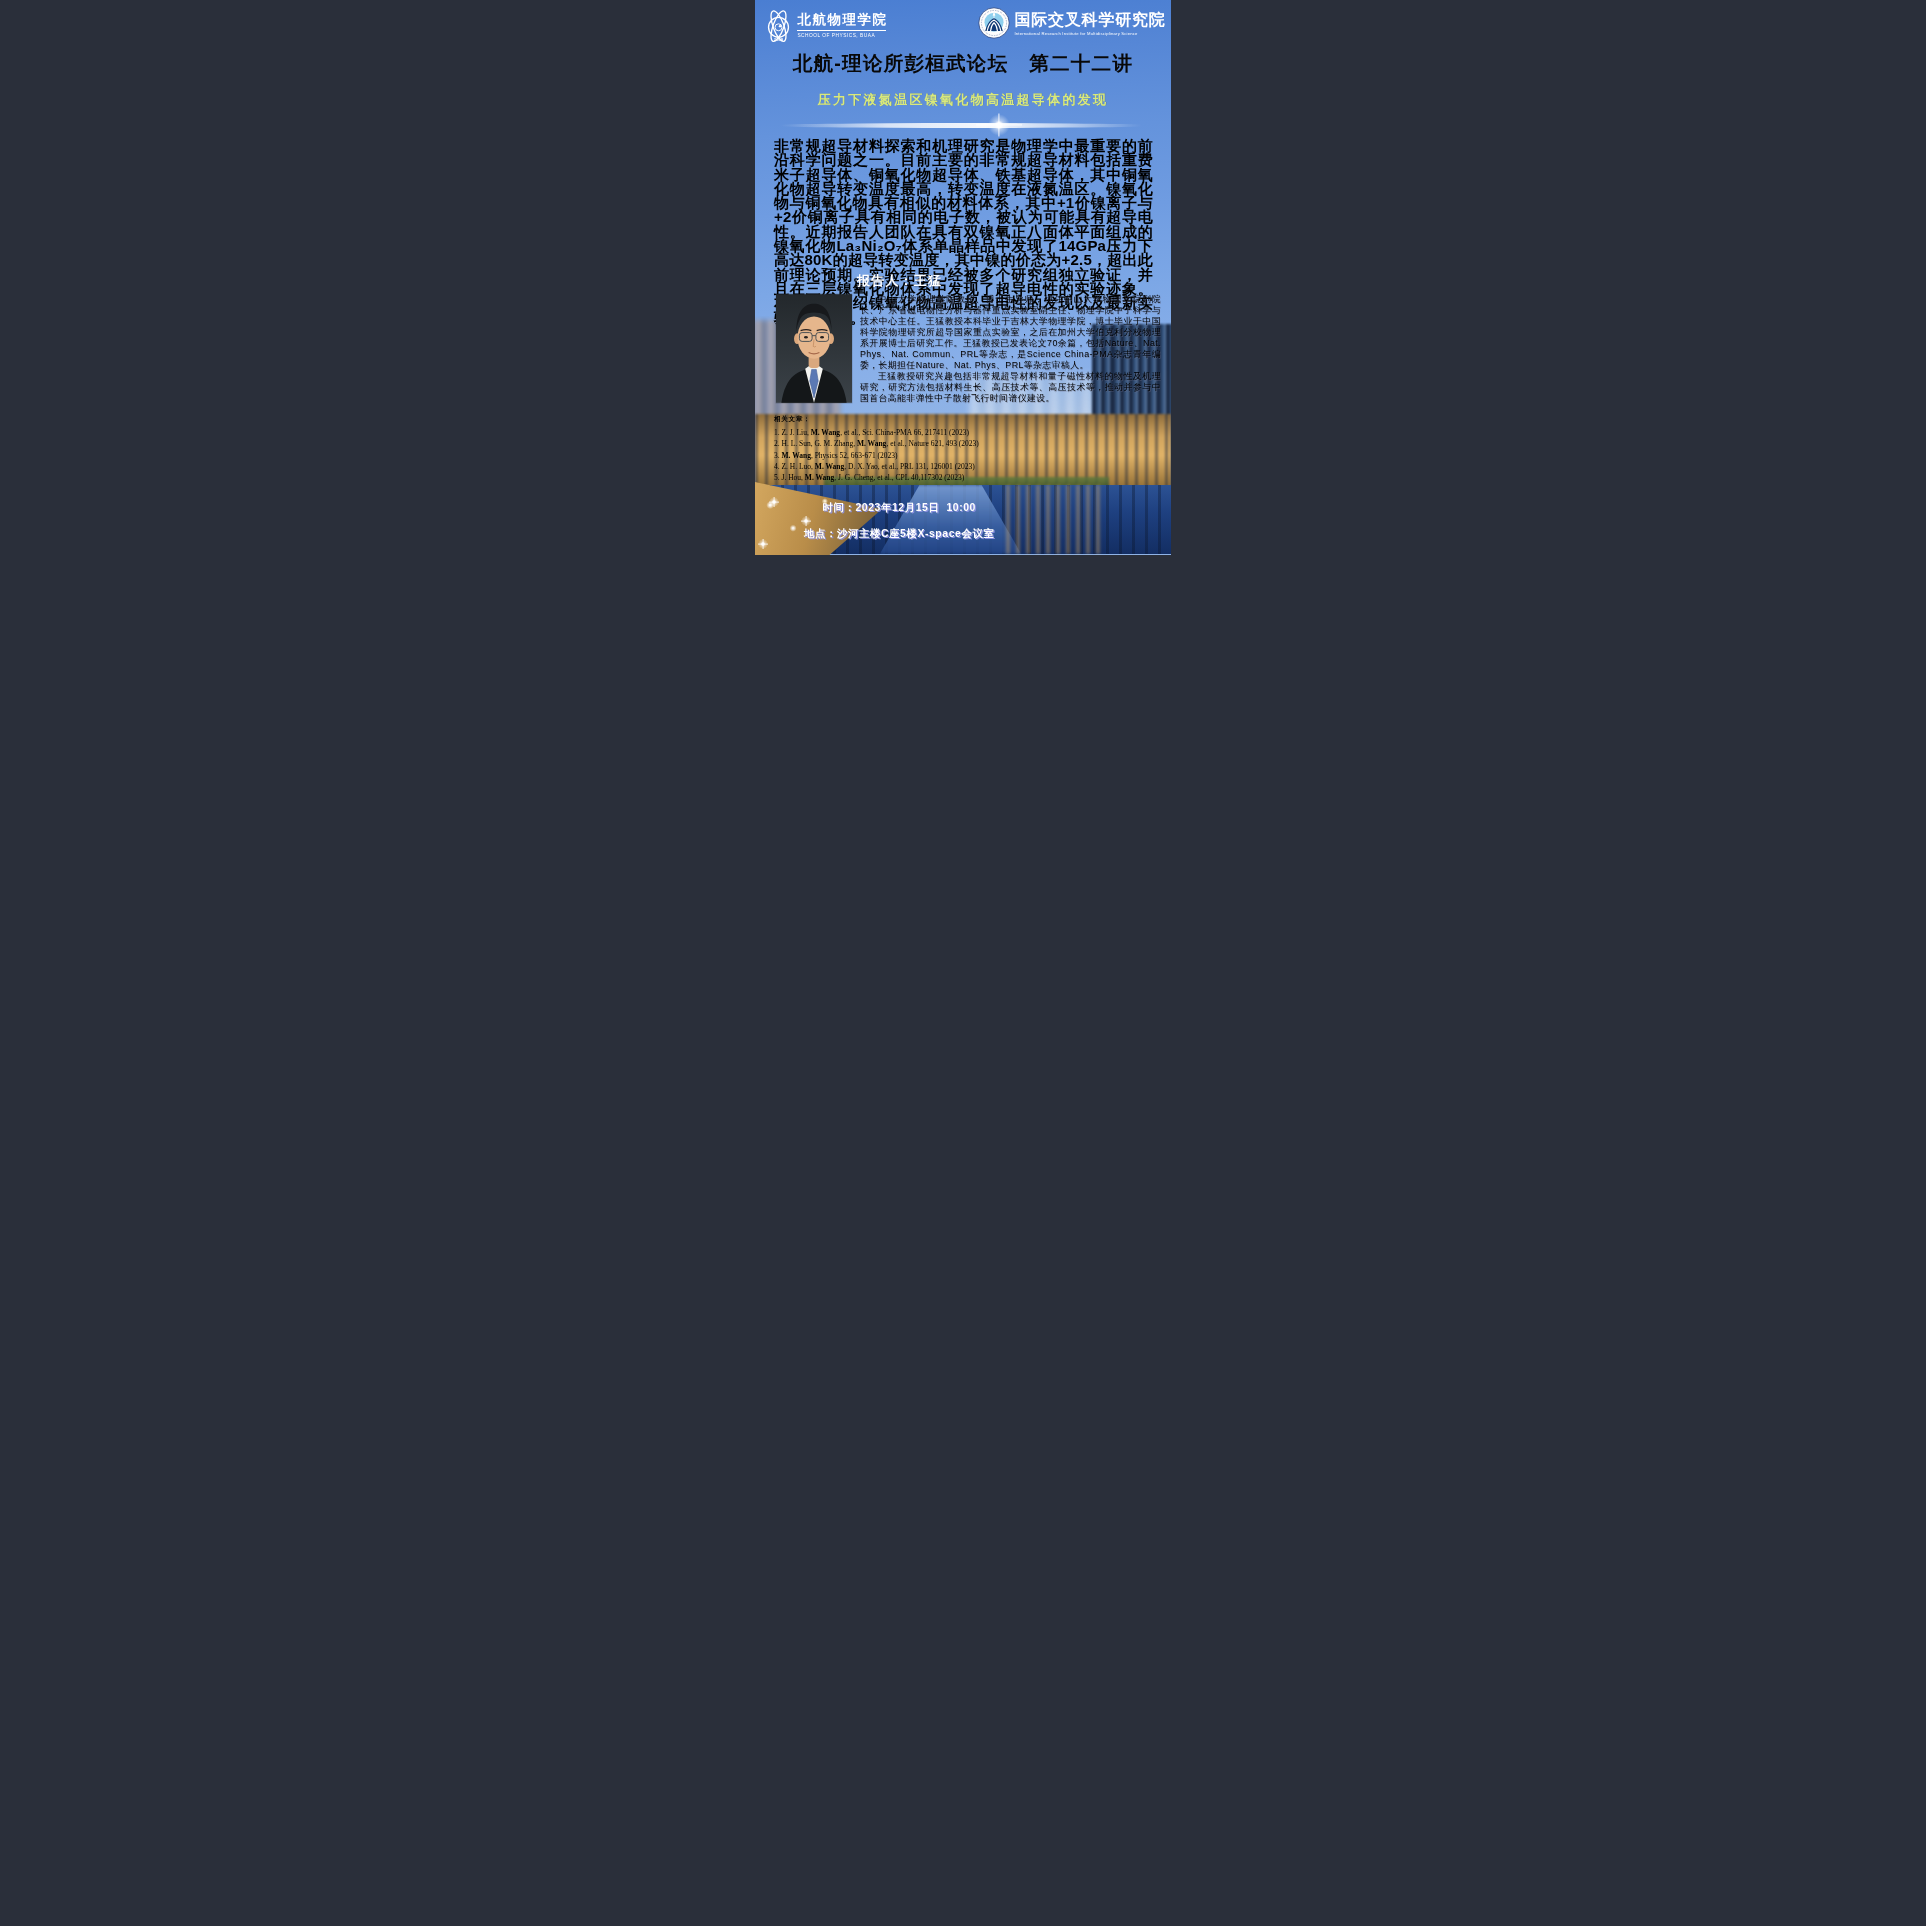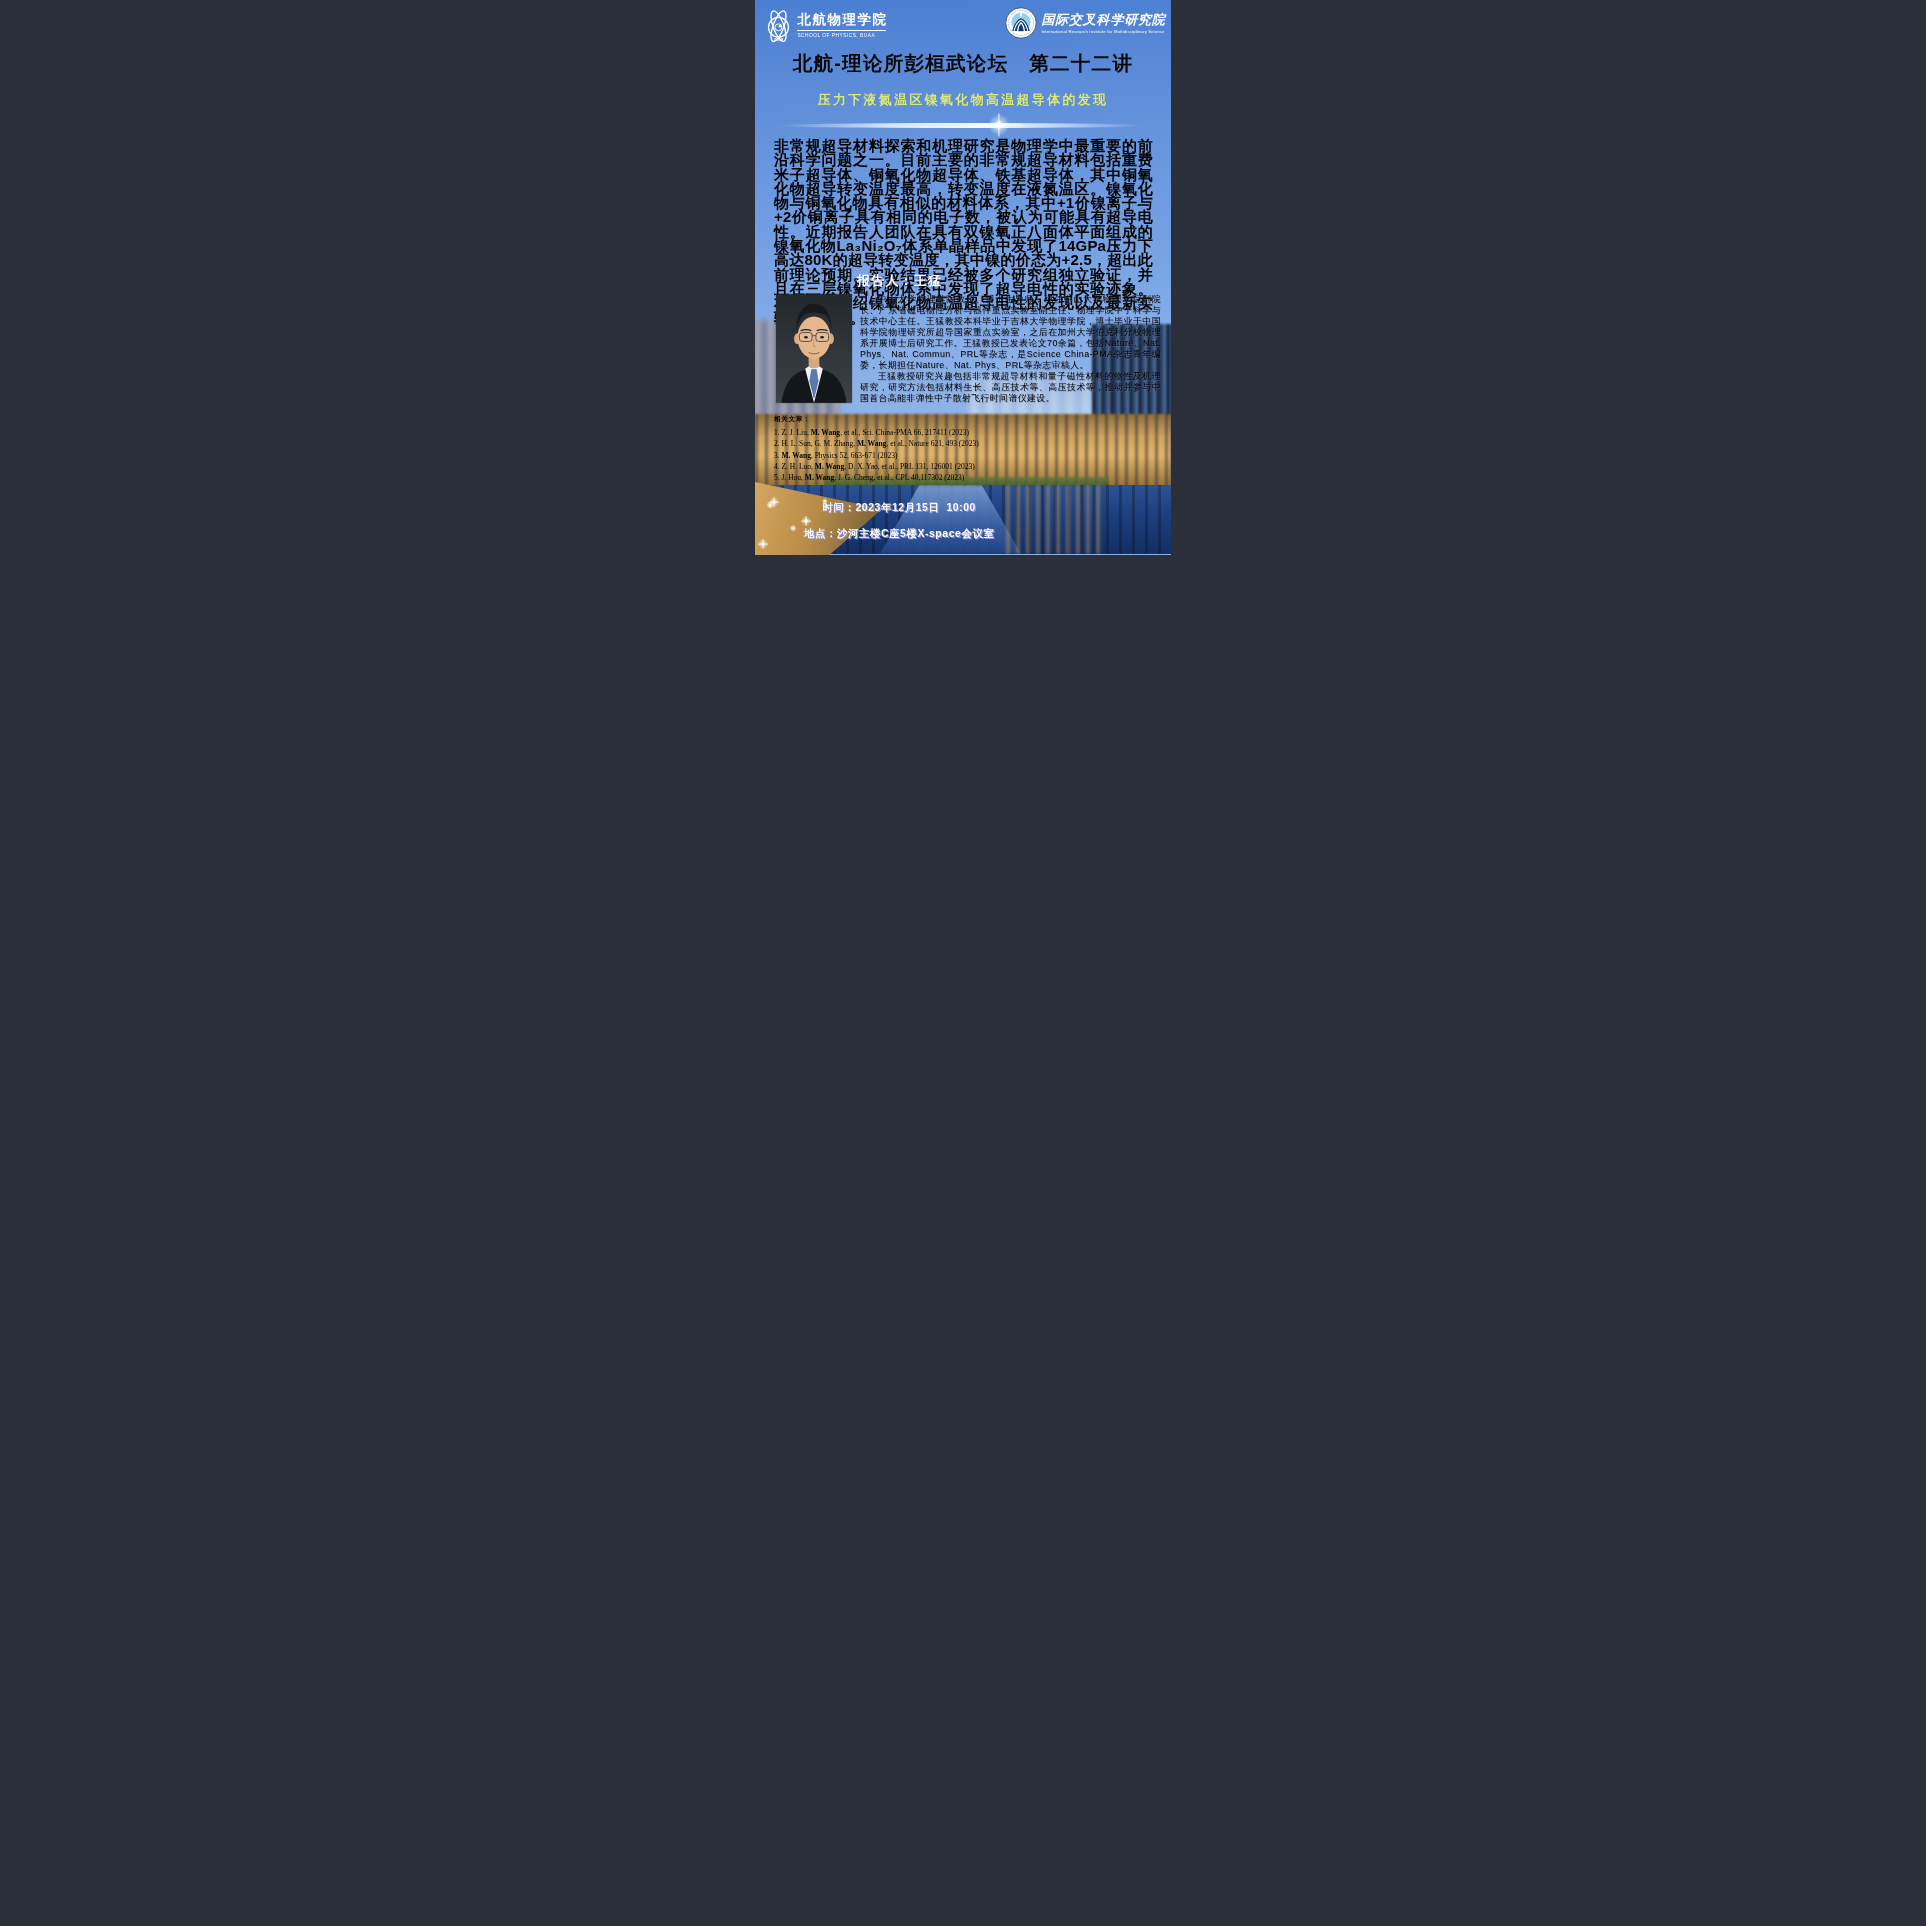--- a/index.html
+++ b/index.html
@@ -69,21 +69,21 @@
   .flare-star::after{width:1.2px;height:23px;transform:translate(-50%,-50%);}
   
   .header{position:absolute;left:0;right:0;top:7px;z-index:10;}
   .logo-left{position:absolute;left:10px;top:0;display:flex;align-items:center;}
   .logo-left .txt{margin-left:5.4px;color:#fff;}
   .school-cn{font-size:13.5px;font-weight:bold;letter-spacing:1.5px;line-height:1.1;}
   .logo-divider{height:1.2px;background:#fff;width:89px;margin:2.3px 0 1.9px 0;}
   .school-en{font-size:4.8px;letter-spacing:0.5px;}
   .logo-right{position:absolute;right:5.4px;top:0;display:flex;align-items:center;}
   .logo-right .txt{margin-left:4.6px;color:#fff;text-align:left;}
-  .inst-cn{font-size:13px;font-weight:bold;letter-spacing:0.8px;line-height:1.15;font-style:italic;}
+  .inst-cn{font-size:16px;font-weight:bold;letter-spacing:0.8px;line-height:1.15;}
   .inst-en{font-size:4.2px;letter-spacing:0.2px;margin-top:0.8px;}
   
   .title{position:absolute;left:0;right:0;top:50px;text-align:center;z-index:10;
     font-size:19.6px;font-weight:900;color:#080808;letter-spacing:1.2px;white-space:pre;}
   .subtitle{position:absolute;left:0;right:0;top:91px;text-align:center;z-index:10;
     font-size:13px;font-weight:bold;color:#d9e97c;letter-spacing:2.3px;
     text-shadow:0.4px 0.4px 0 rgba(60,80,40,.35);}
   
   .abstract{position:absolute;left:19px;width:379px;top:139px;z-index:10;
     font-size:15px;line-height:14.3px;font-weight:600;color:#000;

